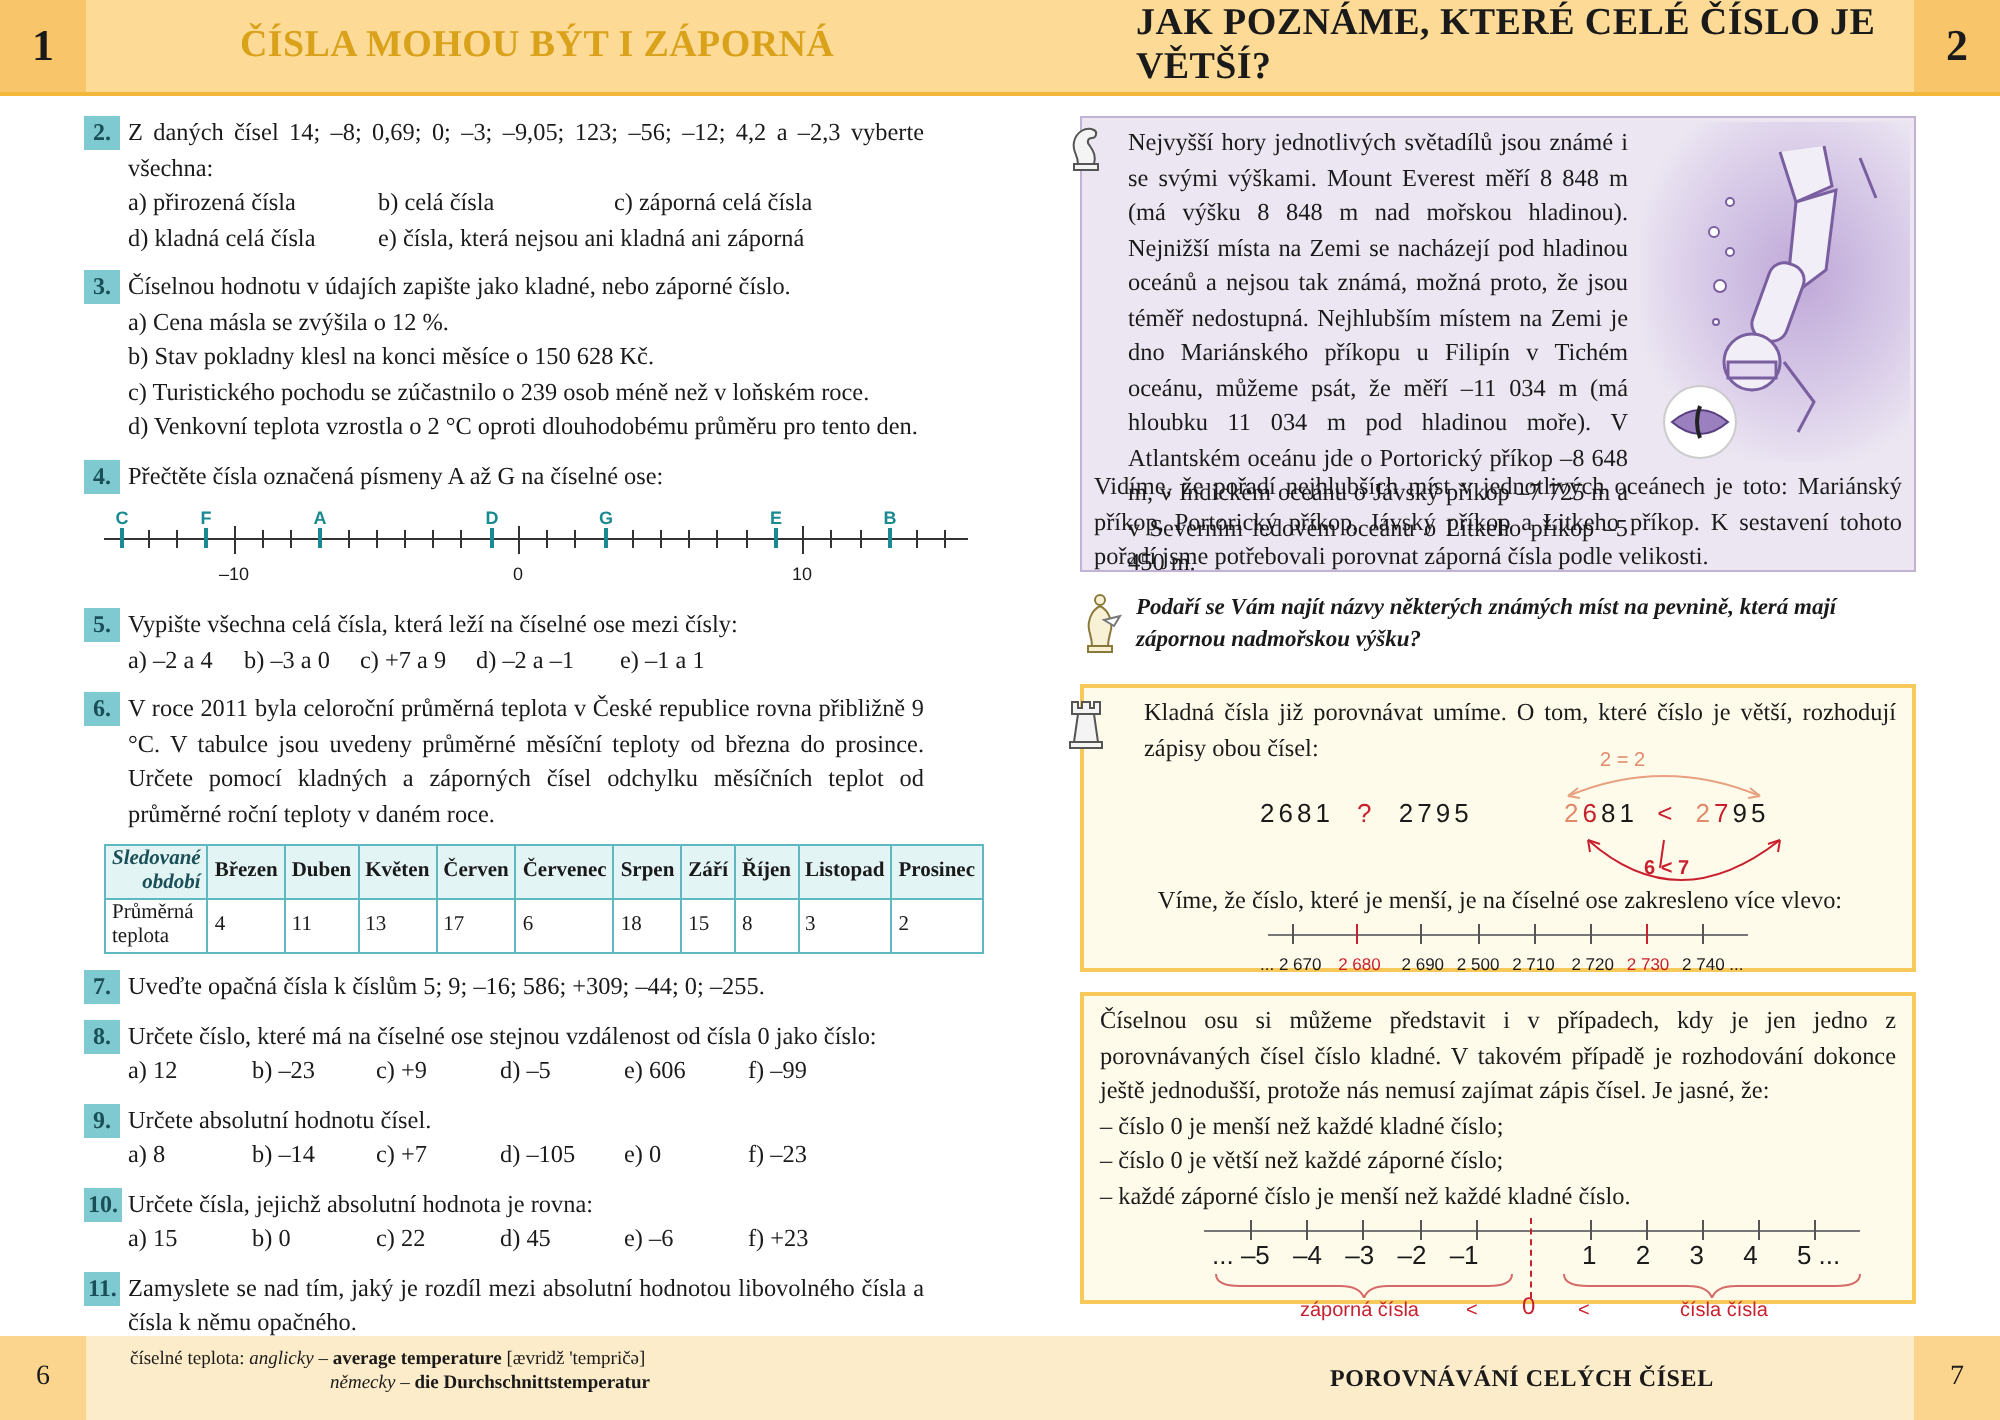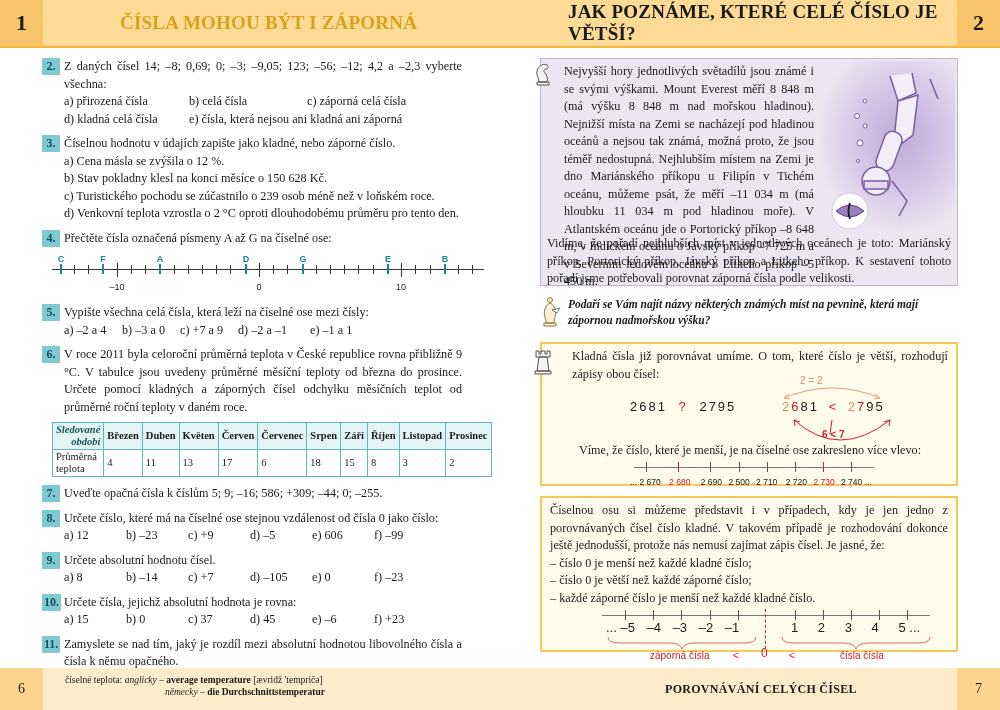--- a/index.html
+++ b/index.html
@@ -233,21 +233,21 @@
       <span>f) –23</span>
     </div>
   </div>
 
   <div class="ex">
     <span class="ex-num">10.</span>
     <span class="ex-text">Určete čísla, jejichž absolutní hodnota je rovna:</span>
     <div class="opts">
       <span style="width:62px">a) 15</span>
       <span style="width:62px">b) 0</span>
-      <span style="width:62px">c) 37</span>
+      <span style="width:62px">c) 22</span>
       <span style="width:62px">d) 45</span>
       <span style="width:62px">e) –6</span>
       <span>f) +23</span>
     </div>
   </div>
 
   <div class="ex">
     <span class="ex-num">11.</span>
     <span class="ex-text">Zamyslete se nad tím, jaký je rozdíl mezi absolutní hodnotou libovolného čísla a čísla k němu opačného.</span>
   </div>

